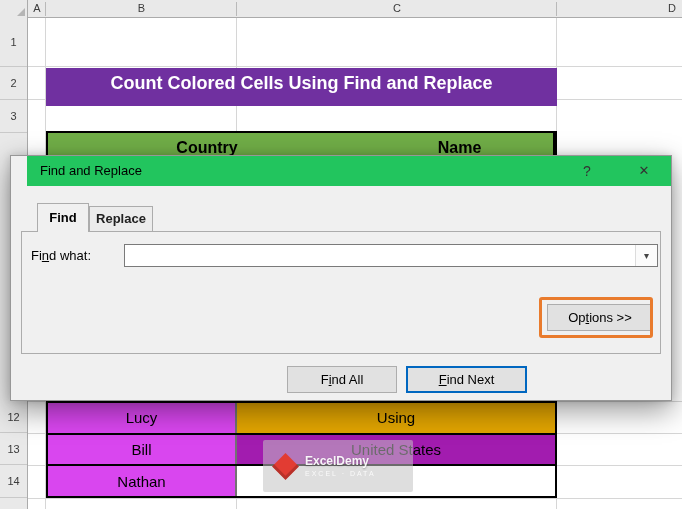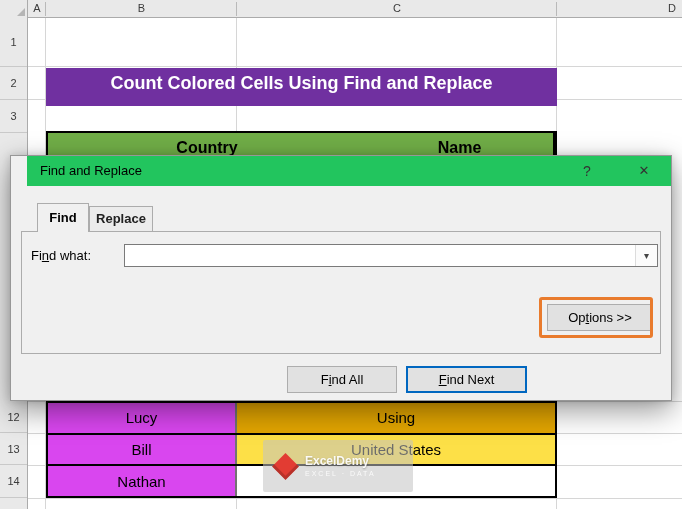--- a/index.html
+++ b/index.html
@@ -132,21 +132,21 @@
   <div class="cellh name" style="background: rgb(112, 173, 71);">Name</div>
 </div>
 
 <div class="dtable">
   <div class="drow">
     <div class="dcell name">Lucy</div>
     <div class="dcell country" style="background: rgb(226, 165, 0);">Using</div>
   </div>
   <div class="drow">
     <div class="dcell name">Bill</div>
-    <div class="dcell country" style="background: #fde047;">United States</div>
+    <div class="dcell country" style="background: #a21caf;">United States</div>
   </div>
   <div class="drow">
     <div class="dcell name">Nathan</div>
     <div class="dcell country" style="background: rgb(255, 0, 0); margin-top: 48px;">Canada</div>
   </div>
 </div>
 
 <div class="watermark">
   <div class="wm-logo"></div>
   <div class="wm-text">

